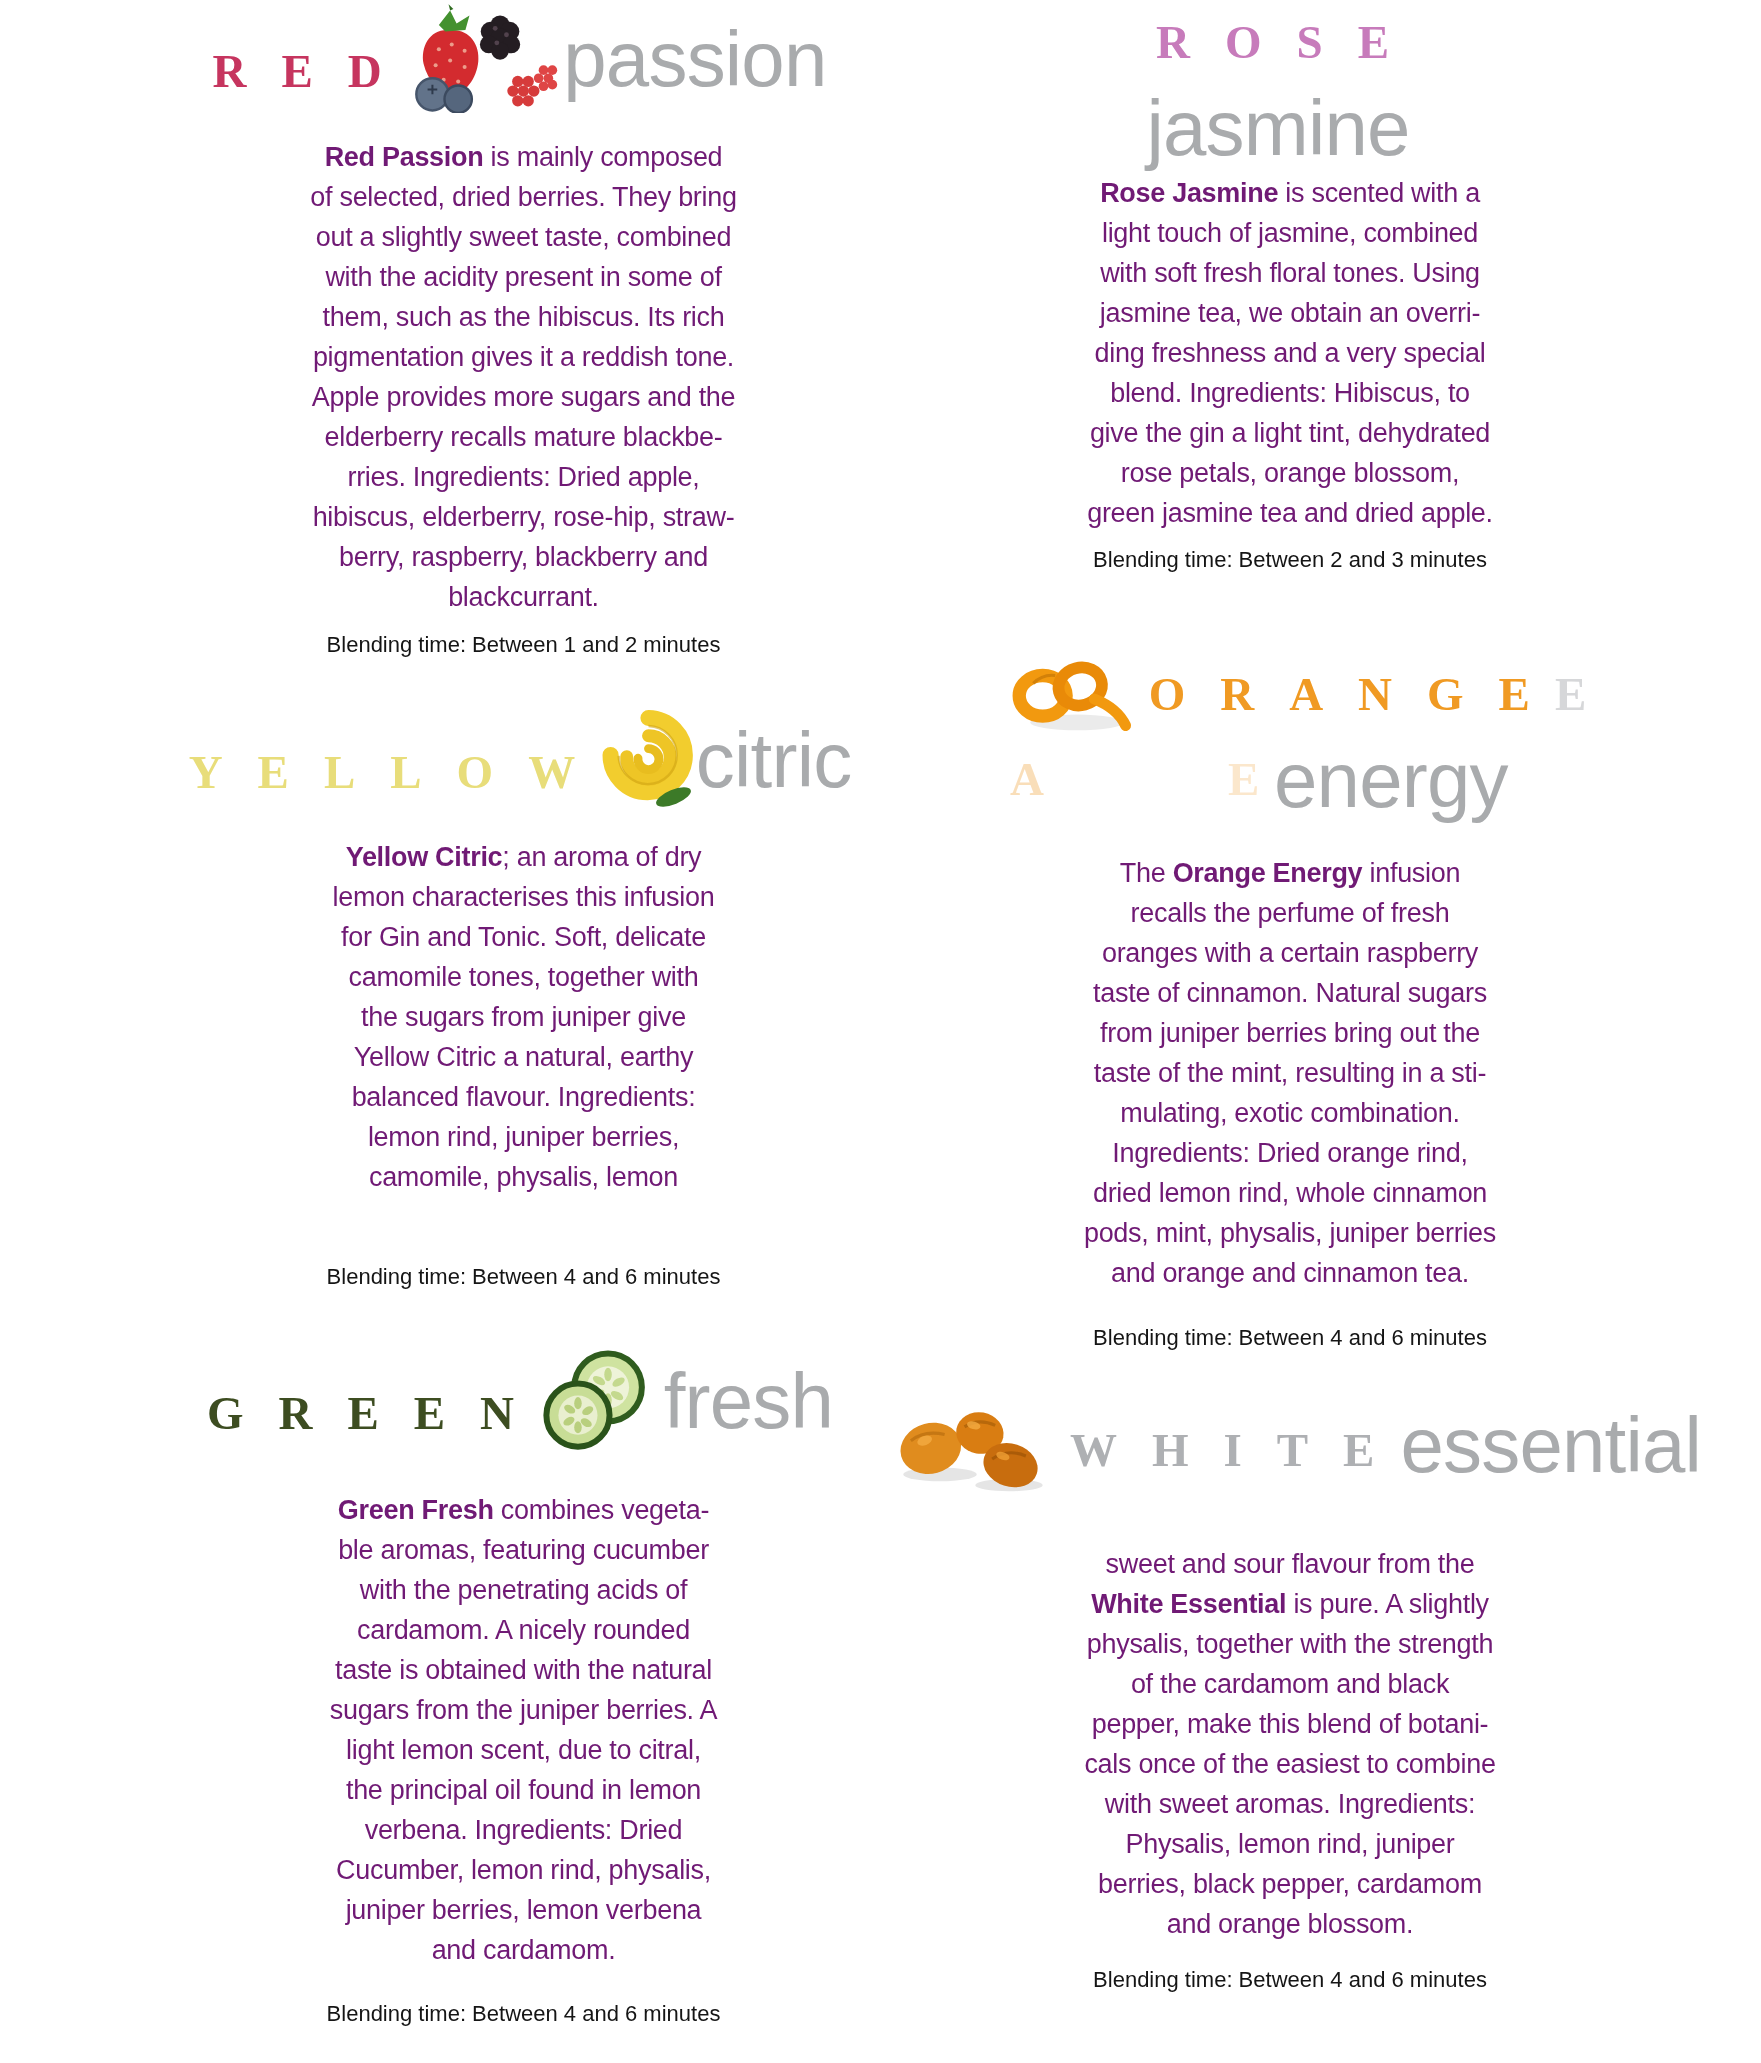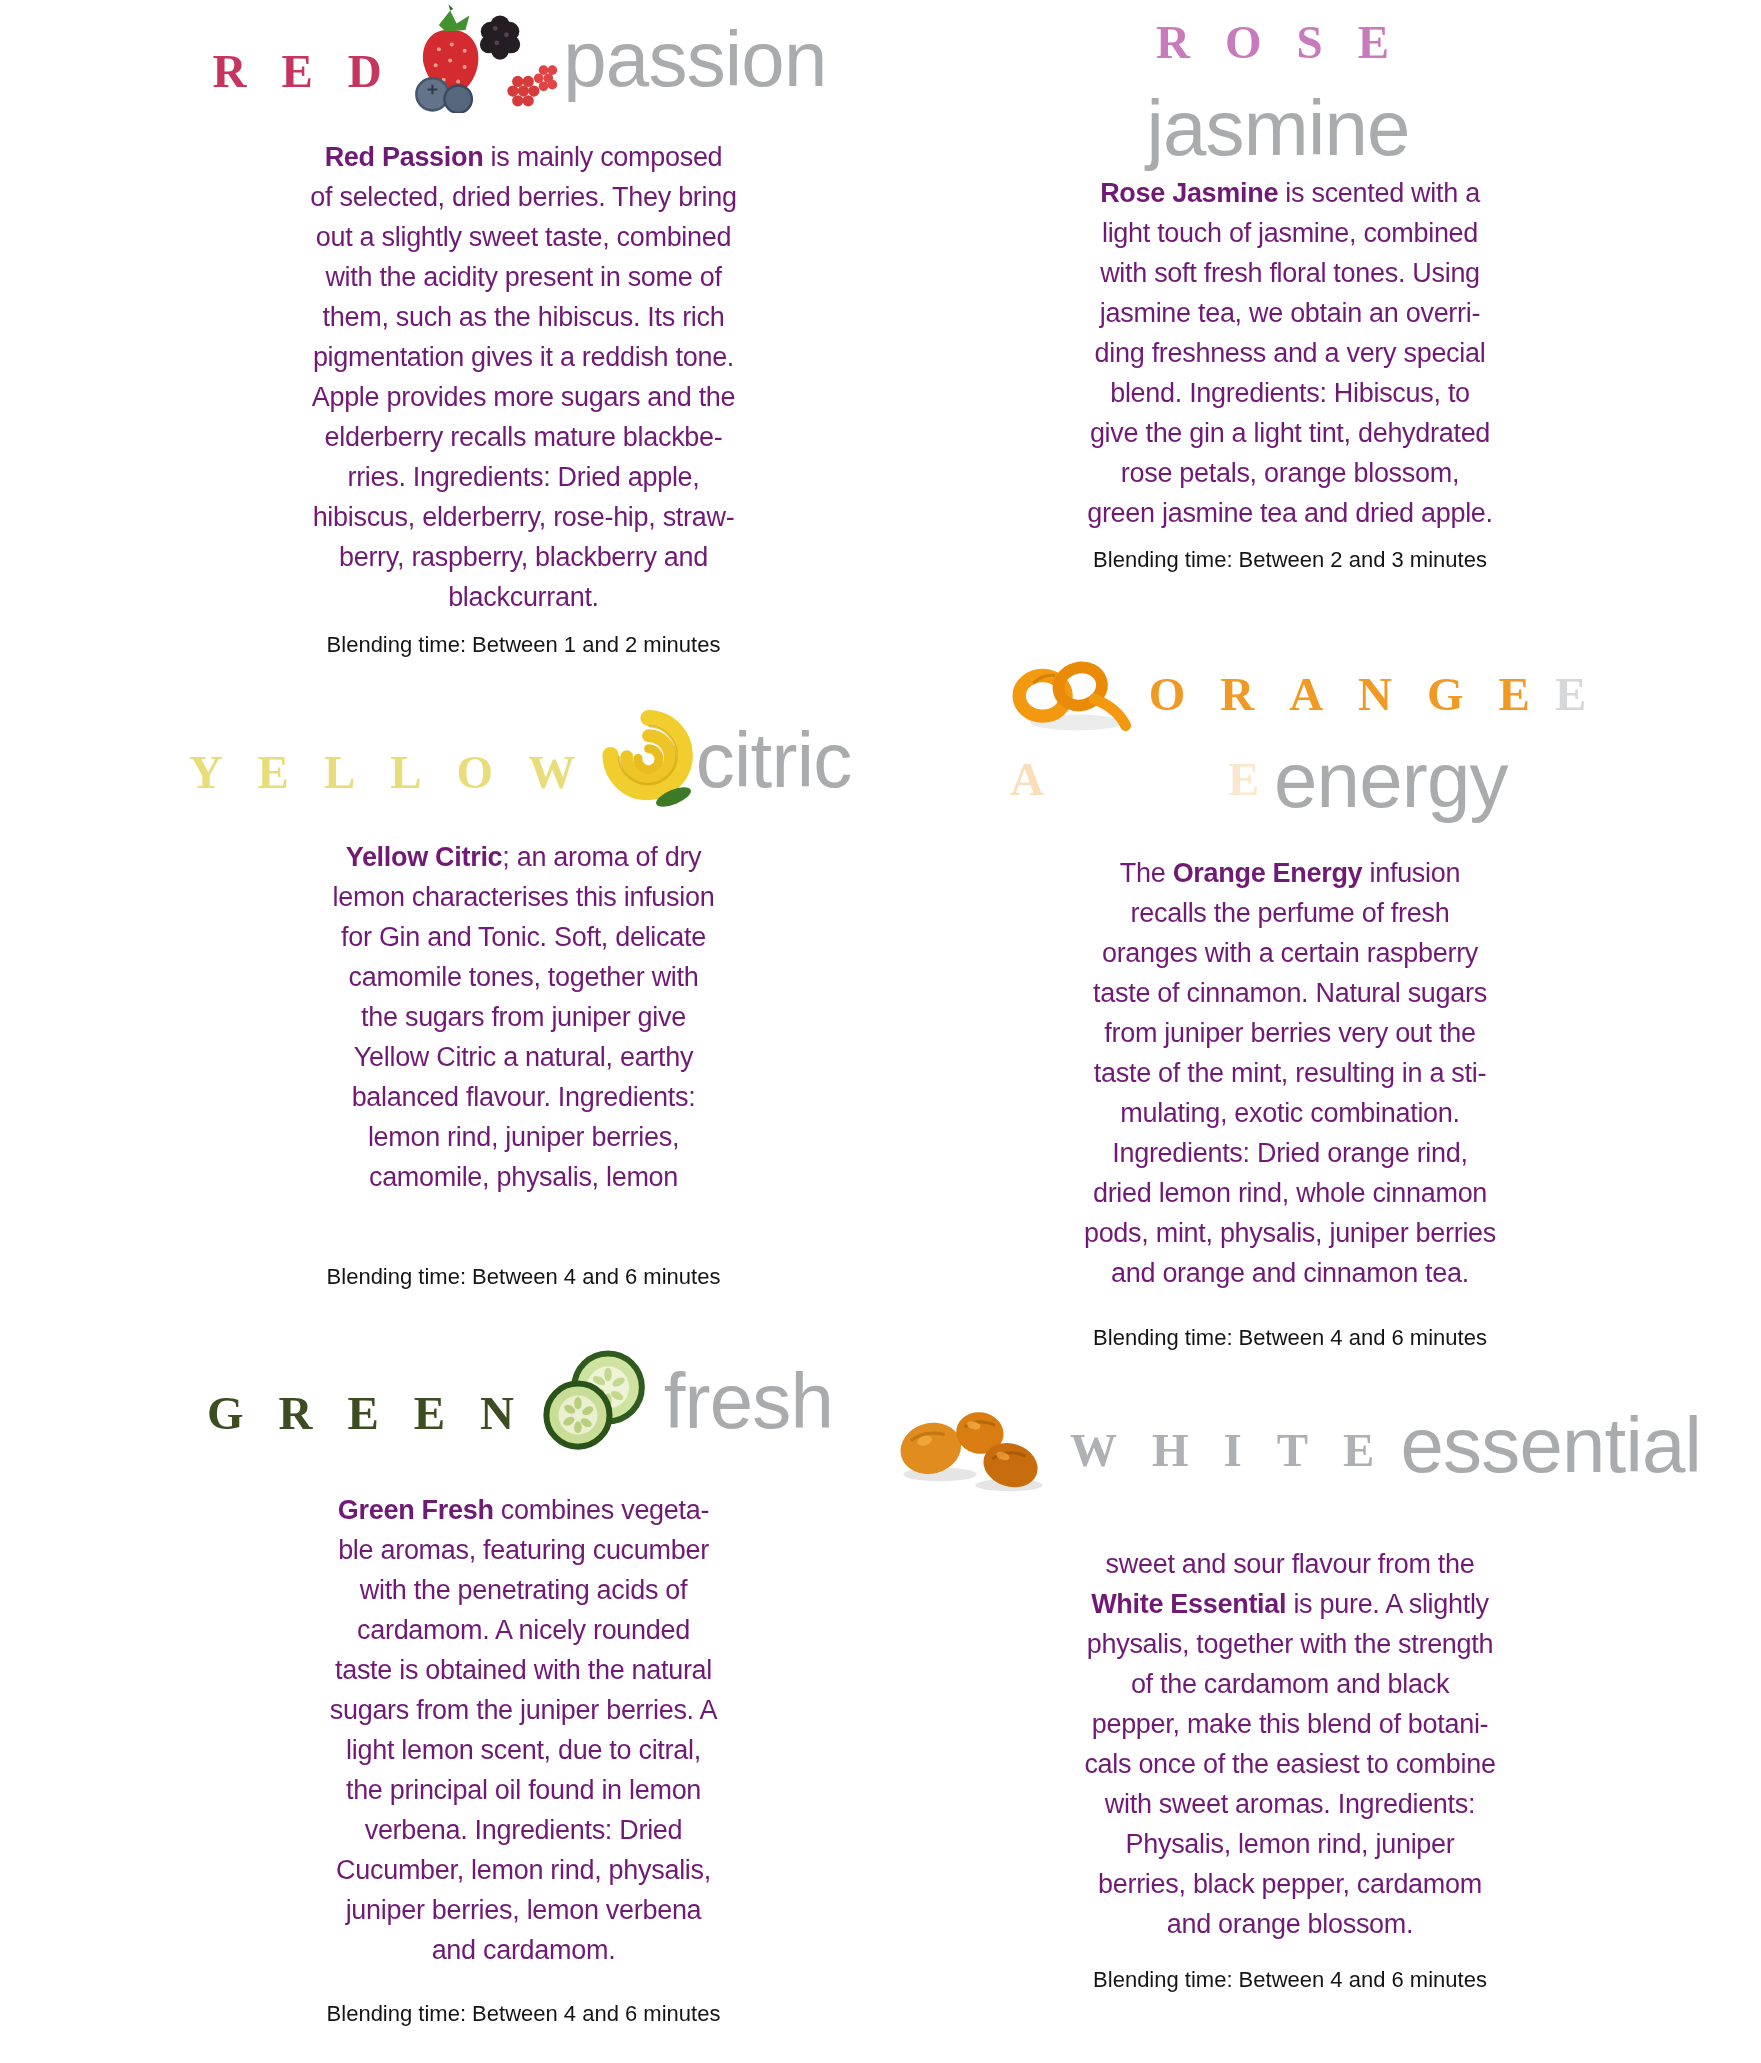--- a/index.html
+++ b/index.html
@@ -288,21 +288,21 @@
       <span class="pline">lemon rind, juniper berries,</span>
       <span class="pline">camomile, physalis, lemon</span>
     </div>
   <div class="blend b-yellow">Blending time: Between 4 and 6 minutes</div>
 
   <div class="para p-orange">
       <span class="pline">The <b>Orange Energy</b> infusion</span>
       <span class="pline">recalls the perfume of fresh</span>
       <span class="pline">oranges with a certain raspberry</span>
       <span class="pline">taste of cinnamon. Natural sugars</span>
-      <span class="pline">from juniper berries very out the</span>
+      <span class="pline">from juniper berries bring out the</span>
       <span class="pline">taste of the mint, resulting in a sti-</span>
       <span class="pline">mulating, exotic combination.</span>
       <span class="pline">Ingredients: Dried orange rind,</span>
       <span class="pline">dried lemon rind, whole cinnamon</span>
       <span class="pline">pods, mint, physalis, juniper berries</span>
       <span class="pline">and orange and cinnamon tea.</span>
     </div>
   <div class="blend b-orange">Blending time: Between 4 and 6 minutes</div>
 
   <div class="para p-green">

